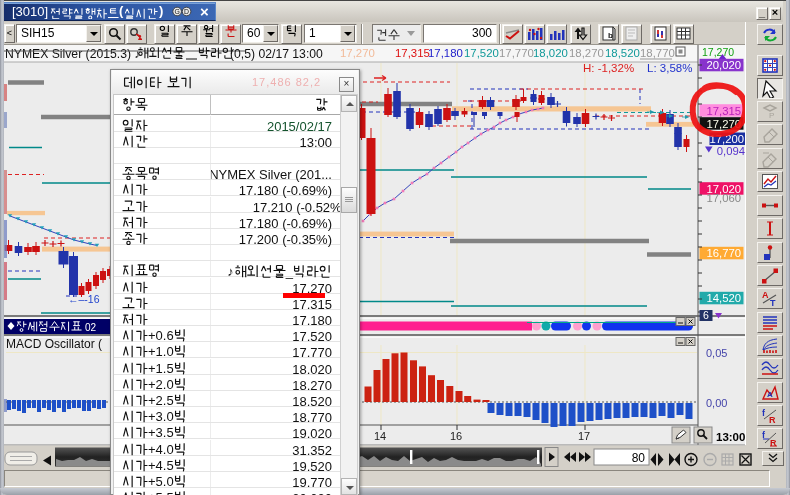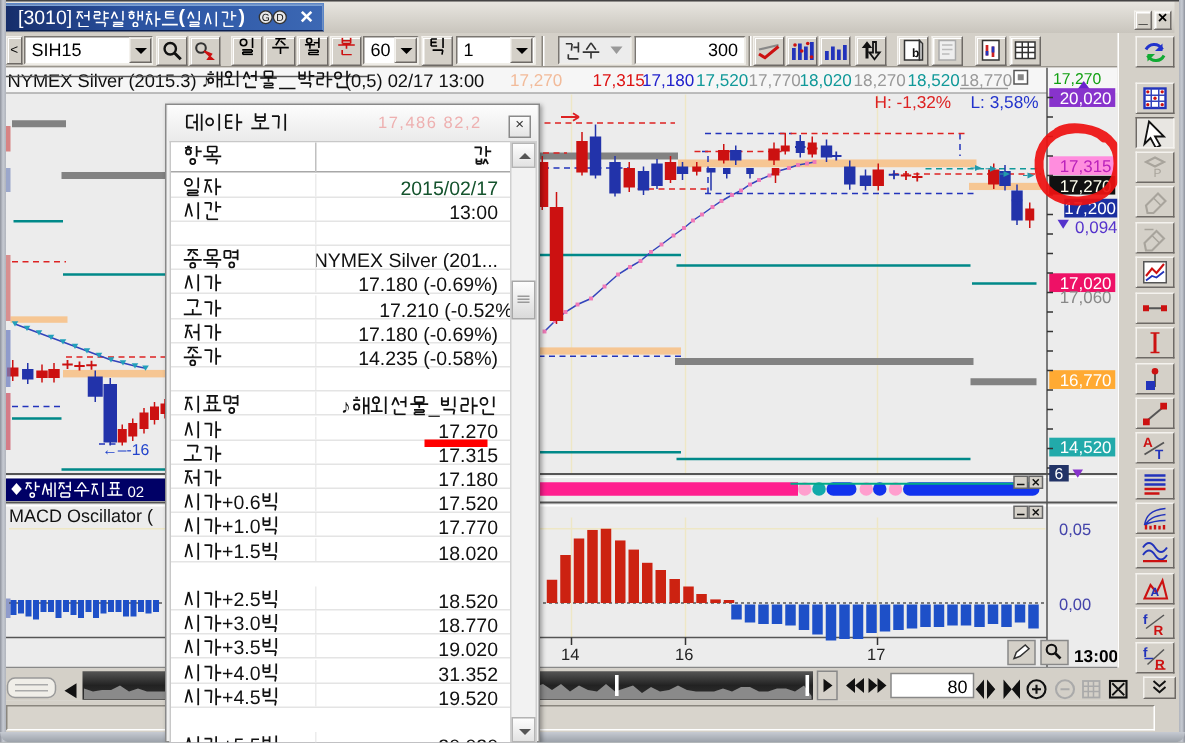--- a/index.html
+++ b/index.html
@@ -899,21 +899,21 @@
               <use href="#hac00" transform="translate(100 0)"></use>
             </svg></div>
           <div class="abs" style="right:9px;top:1px;white-space:nowrap;text-align:right"><span style="font-size:13px;color:#111">17.180 (-0.69%)</span></div>
           <div class="abs" style="left:96px;top:0;width:1px;height:100%;background:#ececec"></div>
         </div>
         <div class="abs" style="left:0;top:133.9px;width:227px;height:16.20px;border-bottom:1px solid #e4e4e4">
           <div class="abs" style="left:8px;top:0px;white-space:nowrap"><svg width="26" height="13" style="vertical-align:-2px;color:#111" viewBox="0 0 200 100">
               <use href="#hc885" transform="translate(0 0)"></use>
               <use href="#hac00" transform="translate(100 0)"></use>
             </svg></div>
-          <div class="abs" style="right:9px;top:1px;white-space:nowrap;text-align:right"><span style="font-size:13px;color:#111">14.235 (-0.58%)</span></div>
+          <div class="abs" style="right:9px;top:1px;white-space:nowrap;text-align:right"><span style="font-size:13px;color:#111">17.200 (-0.35%)</span></div>
           <div class="abs" style="left:96px;top:0;width:1px;height:100%;background:#ececec"></div>
         </div>
         <div class="abs" style="left:0;top:150.1px;width:227px;height:16.20px;border-bottom:1px solid #e4e4e4">
           <div class="abs" style="left:96px;top:0;width:1px;height:100%;background:#ececec"></div>
         </div>
         <div class="abs" style="left:0;top:166.3px;width:227px;height:16.20px;border-bottom:1px solid #e4e4e4">
           <div class="abs" style="left:8px;top:0px;white-space:nowrap"><svg width="39" height="13" style="vertical-align:-2px;color:#111" viewBox="0 0 300 100">
               <use href="#hc9c0" transform="translate(0 0)"></use>
               <use href="#hd45c" transform="translate(100 0)"></use>
               <use href="#hba85" transform="translate(200 0)"></use>
@@ -978,20 +978,30 @@
         <div class="abs" style="left:0;top:263.5px;width:227px;height:16.20px;border-bottom:1px solid #e4e4e4">
           <div class="abs" style="left:8px;top:0px;white-space:nowrap"><svg width="26" height="13" style="vertical-align:-2px;color:#111" viewBox="0 0 200 100">
               <use href="#hc2dc" transform="translate(0 0)"></use>
               <use href="#hac00" transform="translate(100 0)"></use>
             </svg><span style="font-size:13px;color:#111">+1.5</span><svg width="13" height="13" style="vertical-align:-2px;color:#111" viewBox="0 0 100 100">
               <use href="#hbe45" transform="translate(0 0)"></use>
             </svg></div>
           <div class="abs" style="right:9px;top:1px;white-space:nowrap;text-align:right"><span style="font-size:13px;color:#111">18.020</span></div>
           <div class="abs" style="left:96px;top:0;width:1px;height:100%;background:#ececec"></div>
         </div>
+        <div class="abs" style="left:0;top:279.7px;width:227px;height:16.20px;border-bottom:1px solid #e4e4e4">
+          <div class="abs" style="left:8px;top:0px;white-space:nowrap"><svg width="26" height="13" style="vertical-align:-2px;color:#111" viewBox="0 0 200 100">
+              <use href="#hc2dc" transform="translate(0 0)"></use>
+              <use href="#hac00" transform="translate(100 0)"></use>
+            </svg><span style="font-size:13px;color:#111">+2.0</span><svg width="13" height="13" style="vertical-align:-2px;color:#111" viewBox="0 0 100 100">
+              <use href="#hbe45" transform="translate(0 0)"></use>
+            </svg></div>
+          <div class="abs" style="right:9px;top:1px;white-space:nowrap;text-align:right"><span style="font-size:13px;color:#111">18.270</span></div>
+          <div class="abs" style="left:96px;top:0;width:1px;height:100%;background:#ececec"></div>
+        </div>
         <div class="abs" style="left:0;top:295.9px;width:227px;height:16.20px;border-bottom:1px solid #e4e4e4">
           <div class="abs" style="left:8px;top:0px;white-space:nowrap"><svg width="26" height="13" style="vertical-align:-2px;color:#111" viewBox="0 0 200 100">
               <use href="#hc2dc" transform="translate(0 0)"></use>
               <use href="#hac00" transform="translate(100 0)"></use>
             </svg><span style="font-size:13px;color:#111">+2.5</span><svg width="13" height="13" style="vertical-align:-2px;color:#111" viewBox="0 0 100 100">
               <use href="#hbe45" transform="translate(0 0)"></use>
             </svg></div>
           <div class="abs" style="right:9px;top:1px;white-space:nowrap;text-align:right"><span style="font-size:13px;color:#111">18.520</span></div>
           <div class="abs" style="left:96px;top:0;width:1px;height:100%;background:#ececec"></div>
         </div>
@@ -1026,20 +1036,30 @@
           <div class="abs" style="left:96px;top:0;width:1px;height:100%;background:#ececec"></div>
         </div>
         <div class="abs" style="left:0;top:360.7px;width:227px;height:16.20px;border-bottom:1px solid #e4e4e4">
           <div class="abs" style="left:8px;top:0px;white-space:nowrap"><svg width="26" height="13" style="vertical-align:-2px;color:#111" viewBox="0 0 200 100">
               <use href="#hc2dc" transform="translate(0 0)"></use>
               <use href="#hac00" transform="translate(100 0)"></use>
             </svg><span style="font-size:13px;color:#111">+4.5</span><svg width="13" height="13" style="vertical-align:-2px;color:#111" viewBox="0 0 100 100">
               <use href="#hbe45" transform="translate(0 0)"></use>
             </svg></div>
           <div class="abs" style="right:9px;top:1px;white-space:nowrap;text-align:right"><span style="font-size:13px;color:#111">19.520</span></div>
+          <div class="abs" style="left:96px;top:0;width:1px;height:100%;background:#ececec"></div>
+        </div>
+        <div class="abs" style="left:0;top:376.9px;width:227px;height:16.20px;border-bottom:1px solid #e4e4e4">
+          <div class="abs" style="left:8px;top:0px;white-space:nowrap"><svg width="26" height="13" style="vertical-align:-2px;color:#111" viewBox="0 0 200 100">
+              <use href="#hc2dc" transform="translate(0 0)"></use>
+              <use href="#hac00" transform="translate(100 0)"></use>
+            </svg><span style="font-size:13px;color:#111">+5.0</span><svg width="13" height="13" style="vertical-align:-2px;color:#111" viewBox="0 0 100 100">
+              <use href="#hbe45" transform="translate(0 0)"></use>
+            </svg></div>
+          <div class="abs" style="right:9px;top:1px;white-space:nowrap;text-align:right"><span style="font-size:13px;color:#111">19.770</span></div>
           <div class="abs" style="left:96px;top:0;width:1px;height:100%;background:#ececec"></div>
         </div>
         <div class="abs" style="left:0;top:393.1px;width:227px;height:16.20px;border-bottom:1px solid #e4e4e4">
           <div class="abs" style="left:8px;top:0px;white-space:nowrap"><svg width="26" height="13" style="vertical-align:-2px;color:#111" viewBox="0 0 200 100">
               <use href="#hc2dc" transform="translate(0 0)"></use>
               <use href="#hac00" transform="translate(100 0)"></use>
             </svg><span style="font-size:13px;color:#111">+5.5</span><svg width="13" height="13" style="vertical-align:-2px;color:#111" viewBox="0 0 100 100">
               <use href="#hbe45" transform="translate(0 0)"></use>
             </svg></div>
           <div class="abs" style="right:9px;top:1px;white-space:nowrap;text-align:right"><span style="font-size:13px;color:#111">20.020</span></div>

